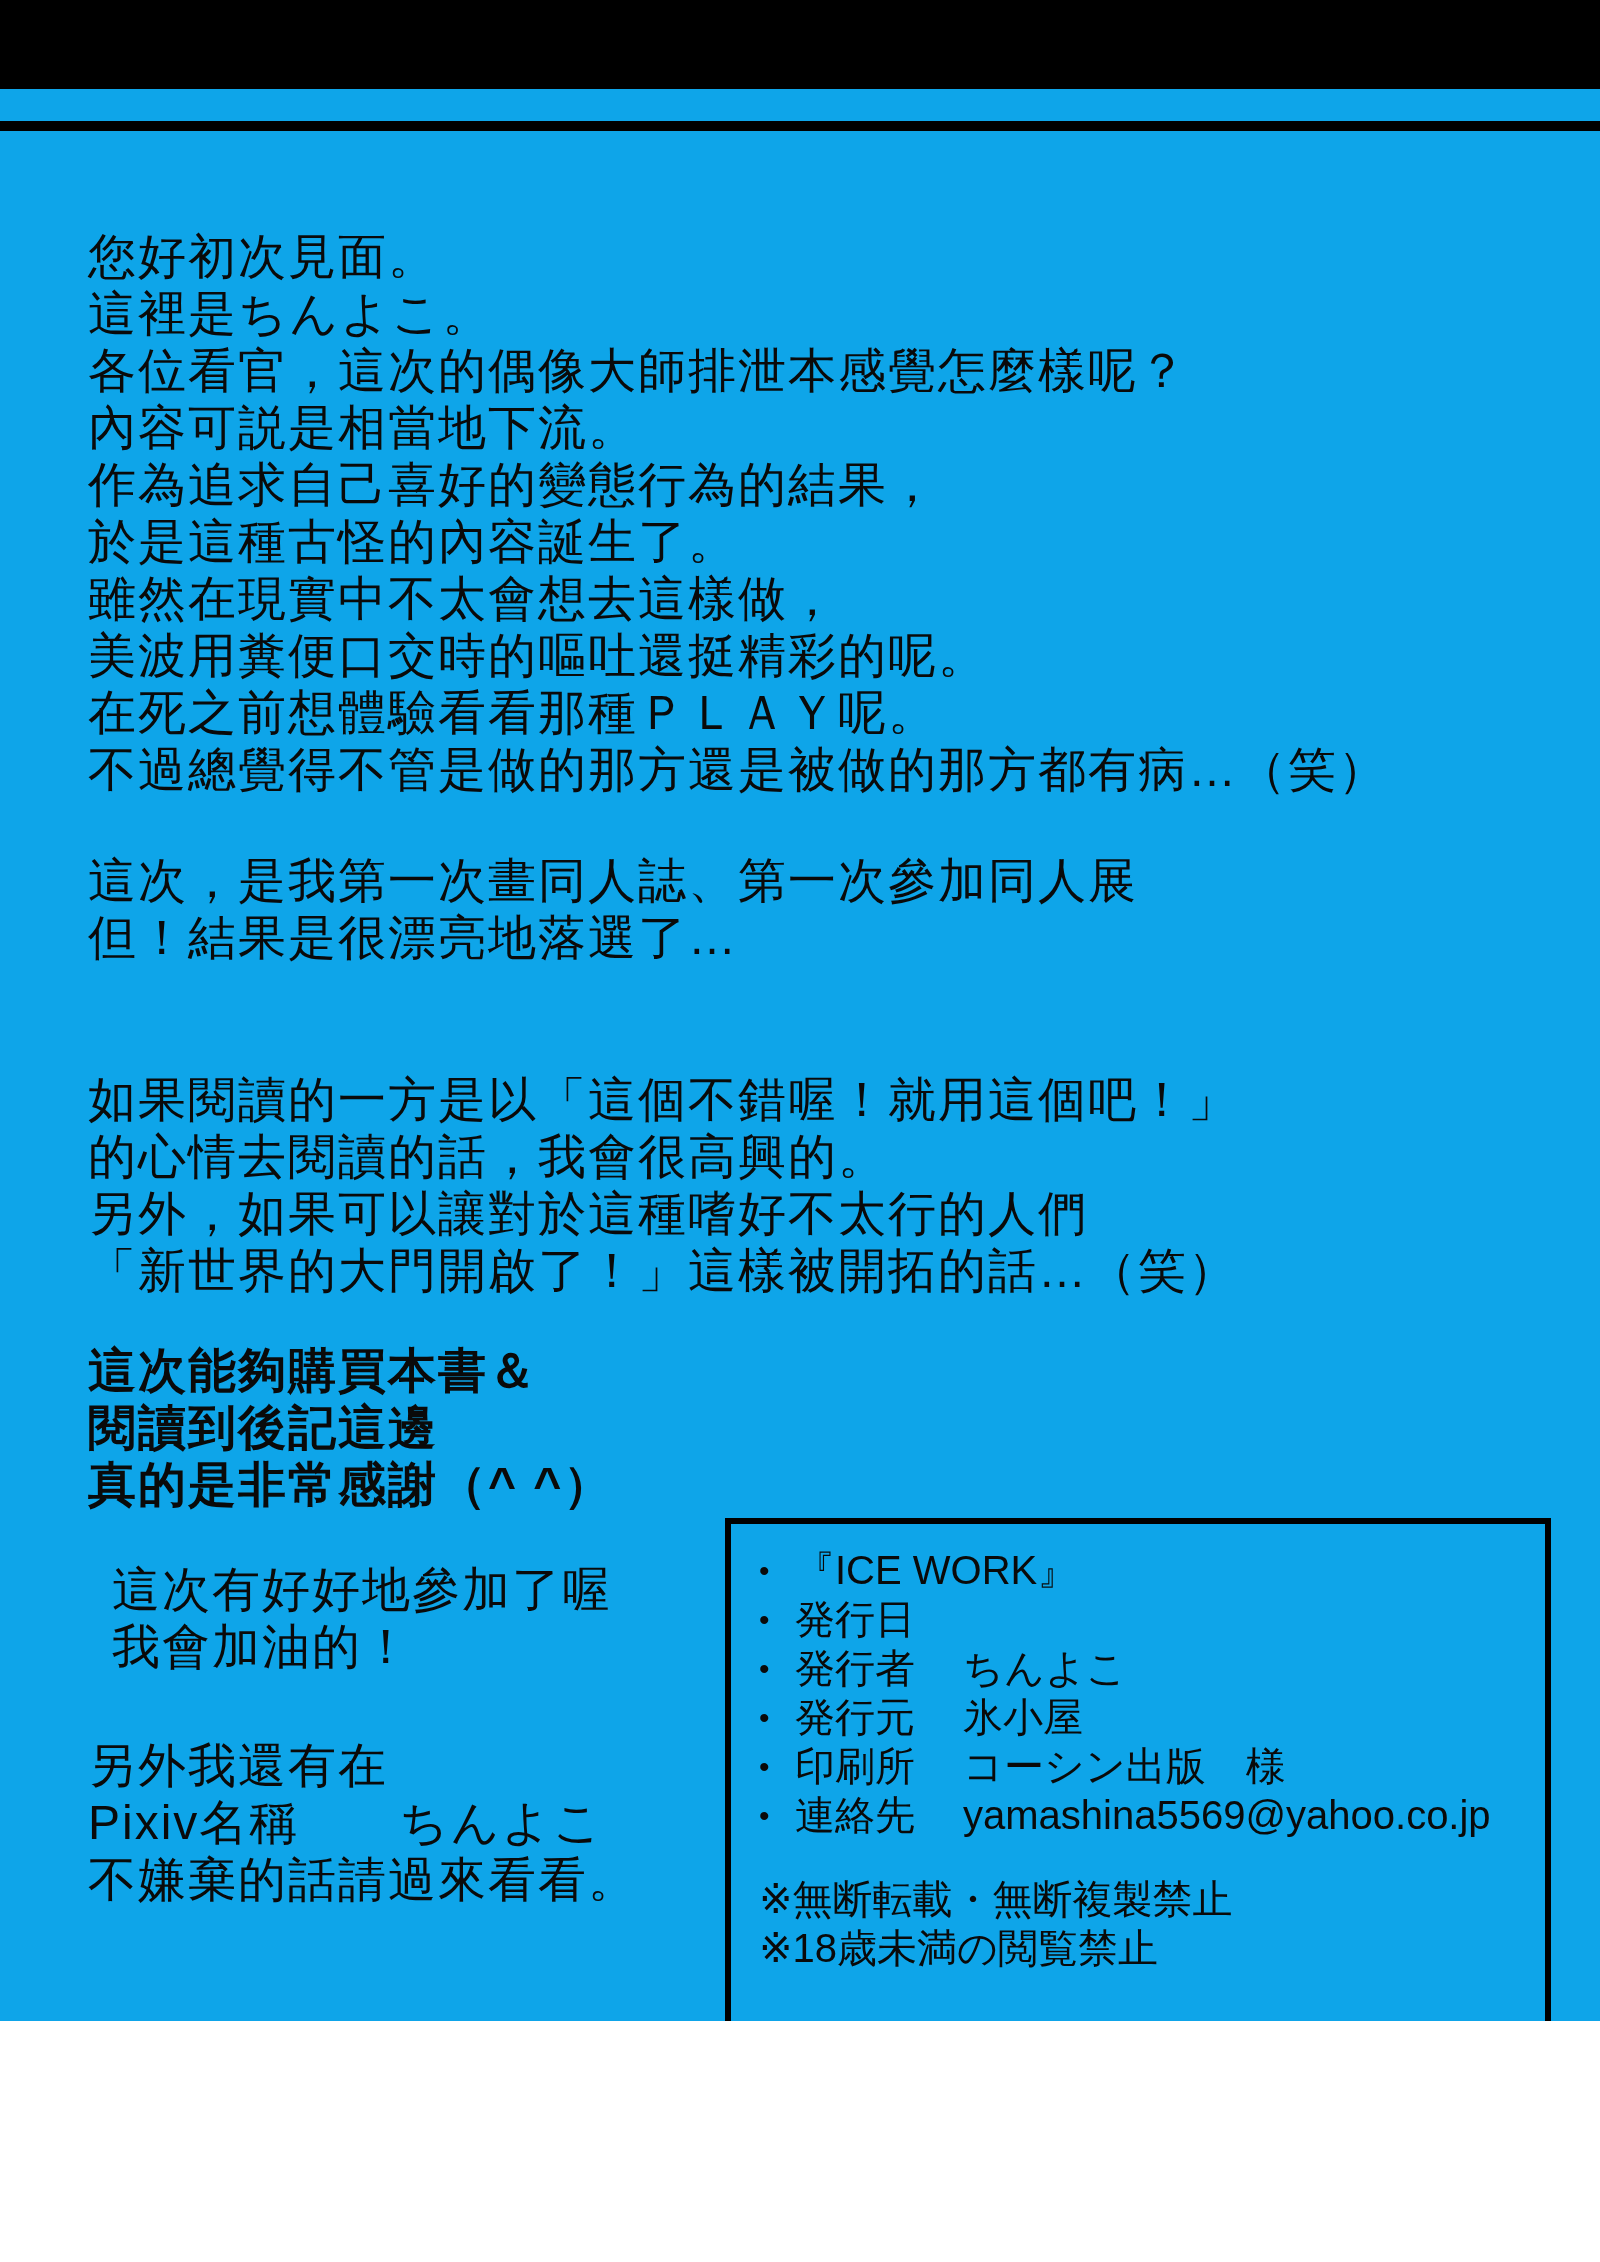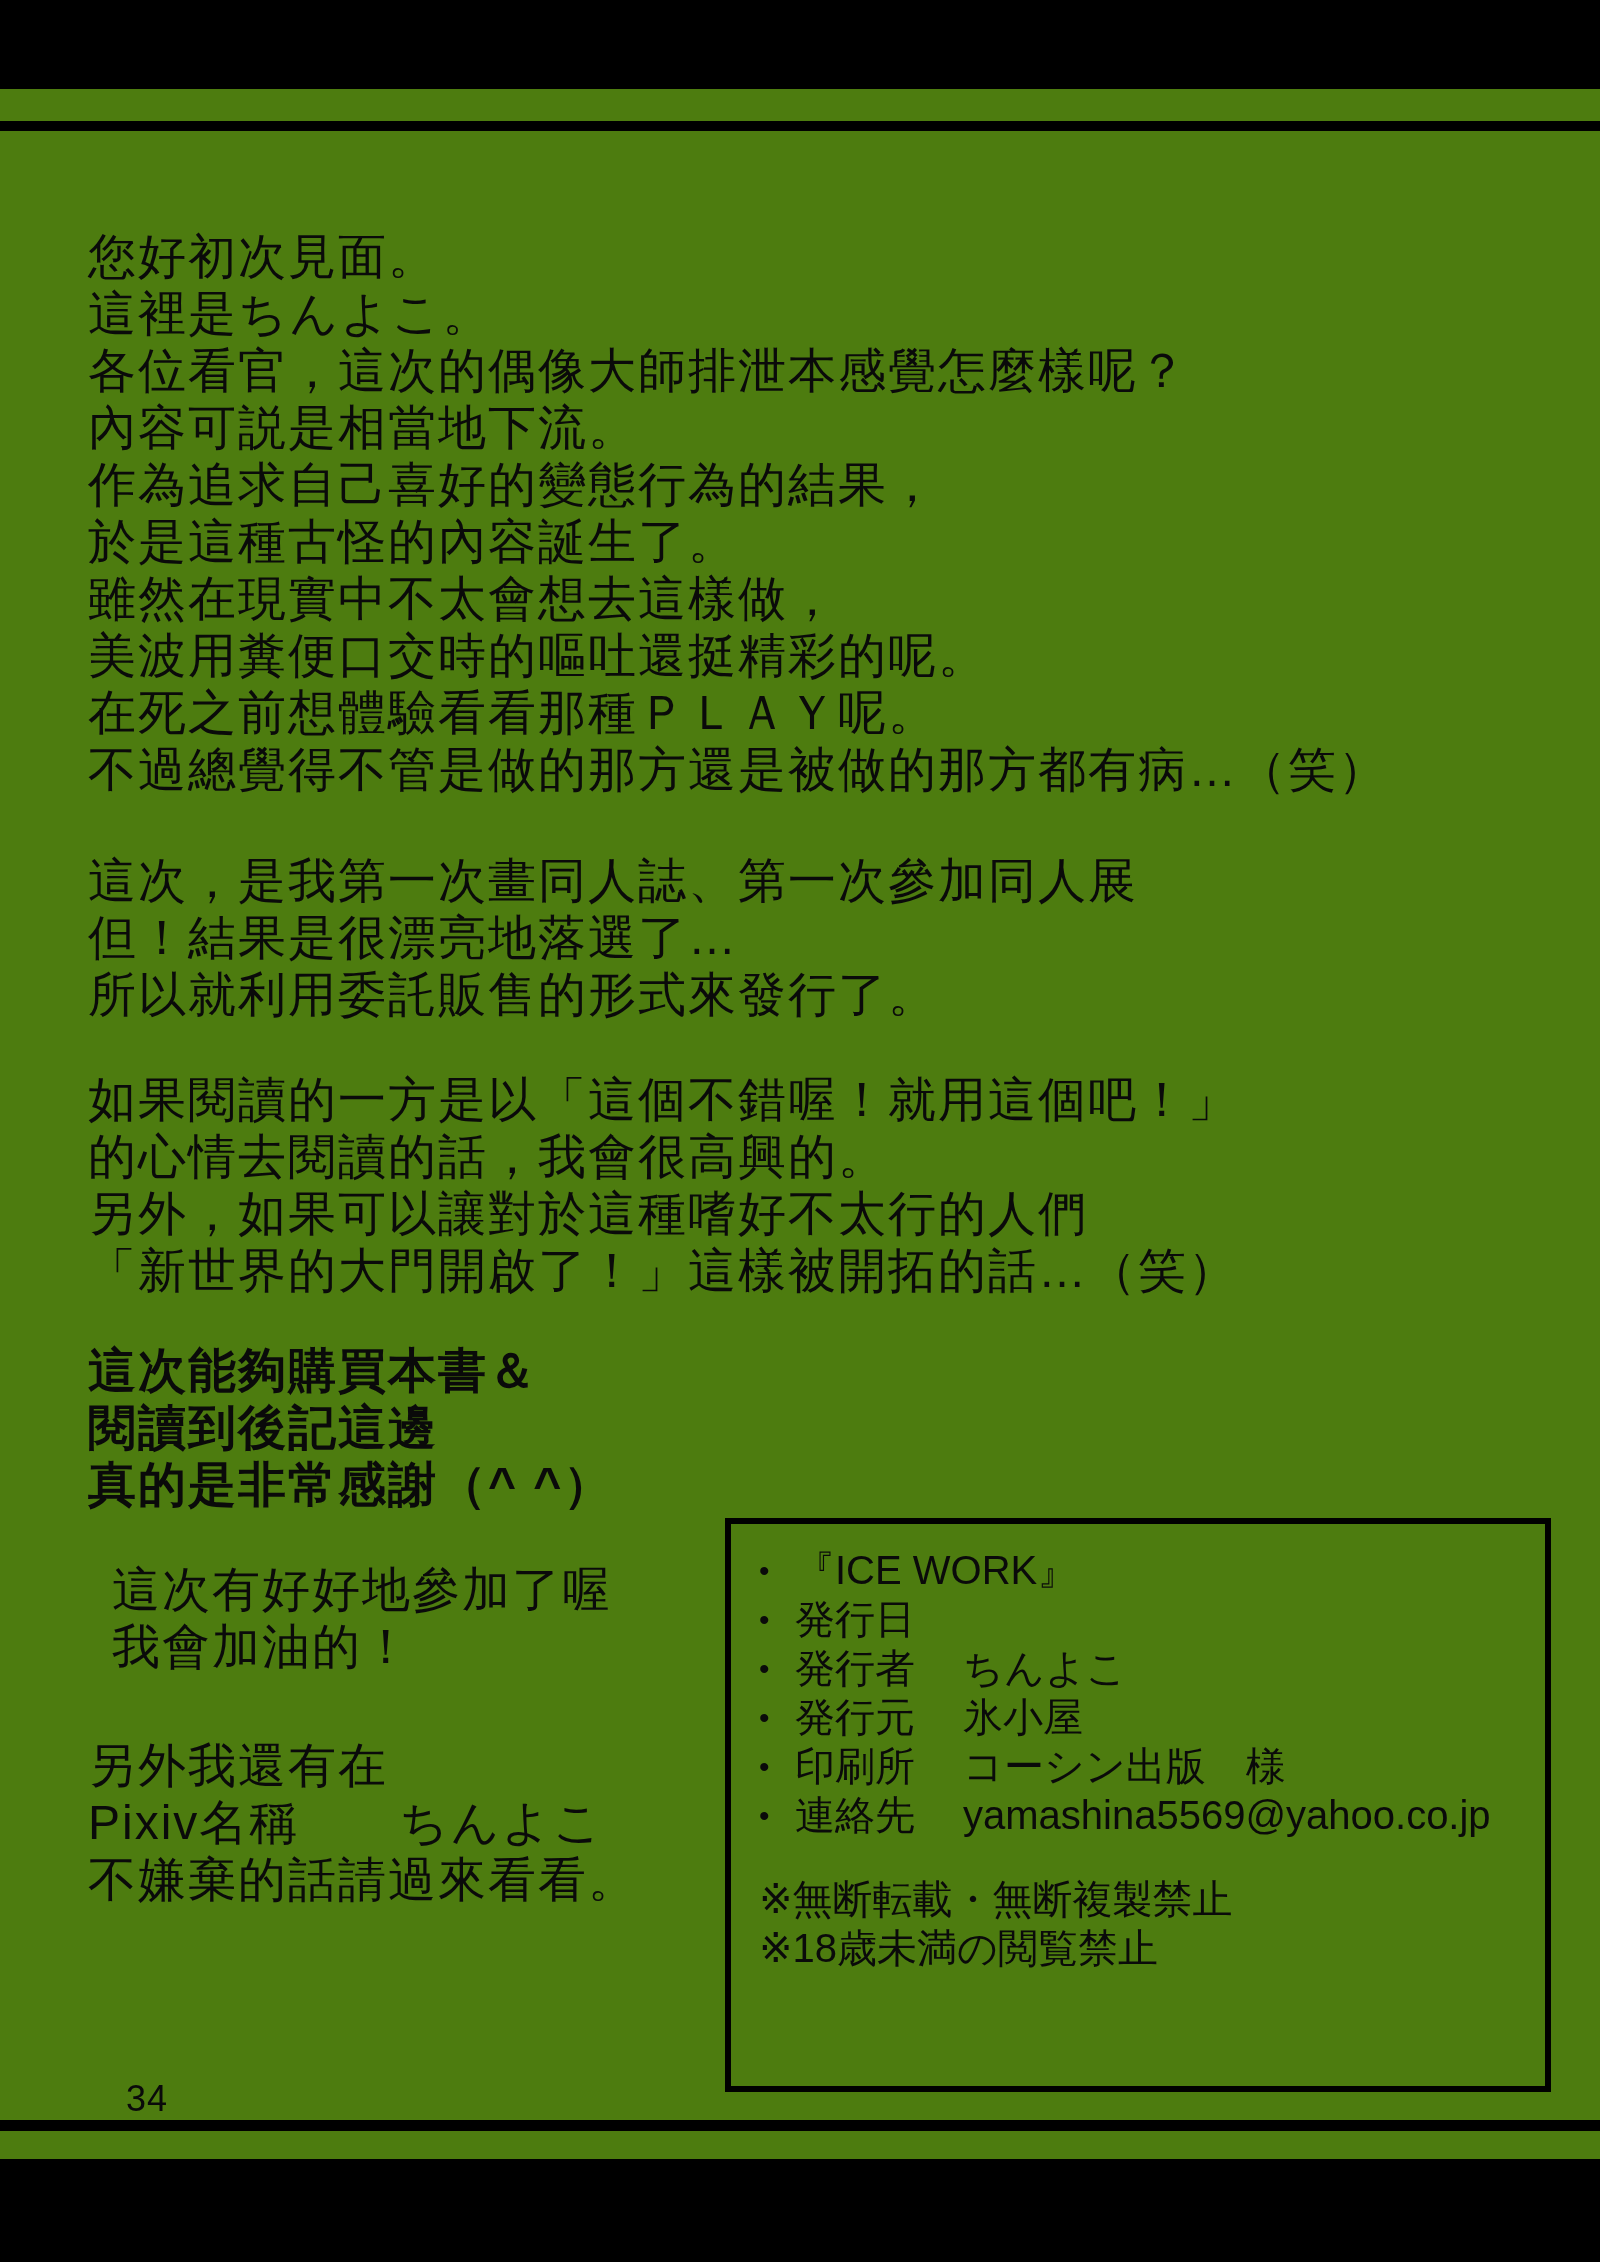--- a/index.html
+++ b/index.html
@@ -3,22 +3,22 @@
 <meta charset="utf-8">
 <style>
   html, body { margin: 0; padding: 0; }
   body {
     width: 1600px; height: 2262px;
     font-family: "Liberation Sans", "DejaVu Sans", sans-serif;
     background: #ffffff;
   }
   .page {
     position: relative;
-    width: 1600px; height: 2262px;
-    background: #4d7c0f;
+    width: 1600px; height: 2021px;
+    background: #0ea5e9;
     color: #0a0a0a;
     overflow: hidden;
   }
   
   .topbar    { position: absolute; left: 0; top: 0;      width: 1600px; height: 89px;  background: #000; }
   .toprule   { position: absolute; left: 0; top: 121px;  width: 1600px; height: 10px;  background: #000; }
   .bottomrule{ position: absolute; left: 0; top: 2120px; width: 1600px; height: 11px;  background: #000; }
   .bottombar { position: absolute; left: 0; top: 2159px; width: 1600px; height: 103px; background: #000; }
 
   
@@ -76,21 +76,20 @@
       <div>作為追求自己喜好的變態行為的結果，</div>
       <div>於是這種古怪的內容誕生了。</div>
       <div>雖然在現實中不太會想去這樣做，</div>
       <div>美波用糞便口交時的嘔吐還挺精彩的呢。</div>
       <div>在死之前想體驗看看那種ＰＬＡＹ呢。</div>
       <div>不過總覺得不管是做的那方還是被做的那方都有病…（笑）</div>
     </div>
   <div class="textblock block-1">
       <div>這次，是我第一次畫同人誌、第一次參加同人展</div>
       <div>但！結果是很漂亮地落選了…</div>
-      <div>所以就利用委託販售的形式來發行了。</div>
     </div>
   <div class="textblock block-2">
       <div>如果閱讀的一方是以「這個不錯喔！就用這個吧！」</div>
       <div>的心情去閱讀的話，我會很高興的。</div>
       <div>另外，如果可以讓對於這種嗜好不太行的人們</div>
       <div>「新世界的大門開啟了！」這樣被開拓的話…（笑）</div>
     </div>
   <div class="textblock block-3">
       <div>這次能夠購買本書＆</div>
       <div>閱讀到後記這邊</div>

